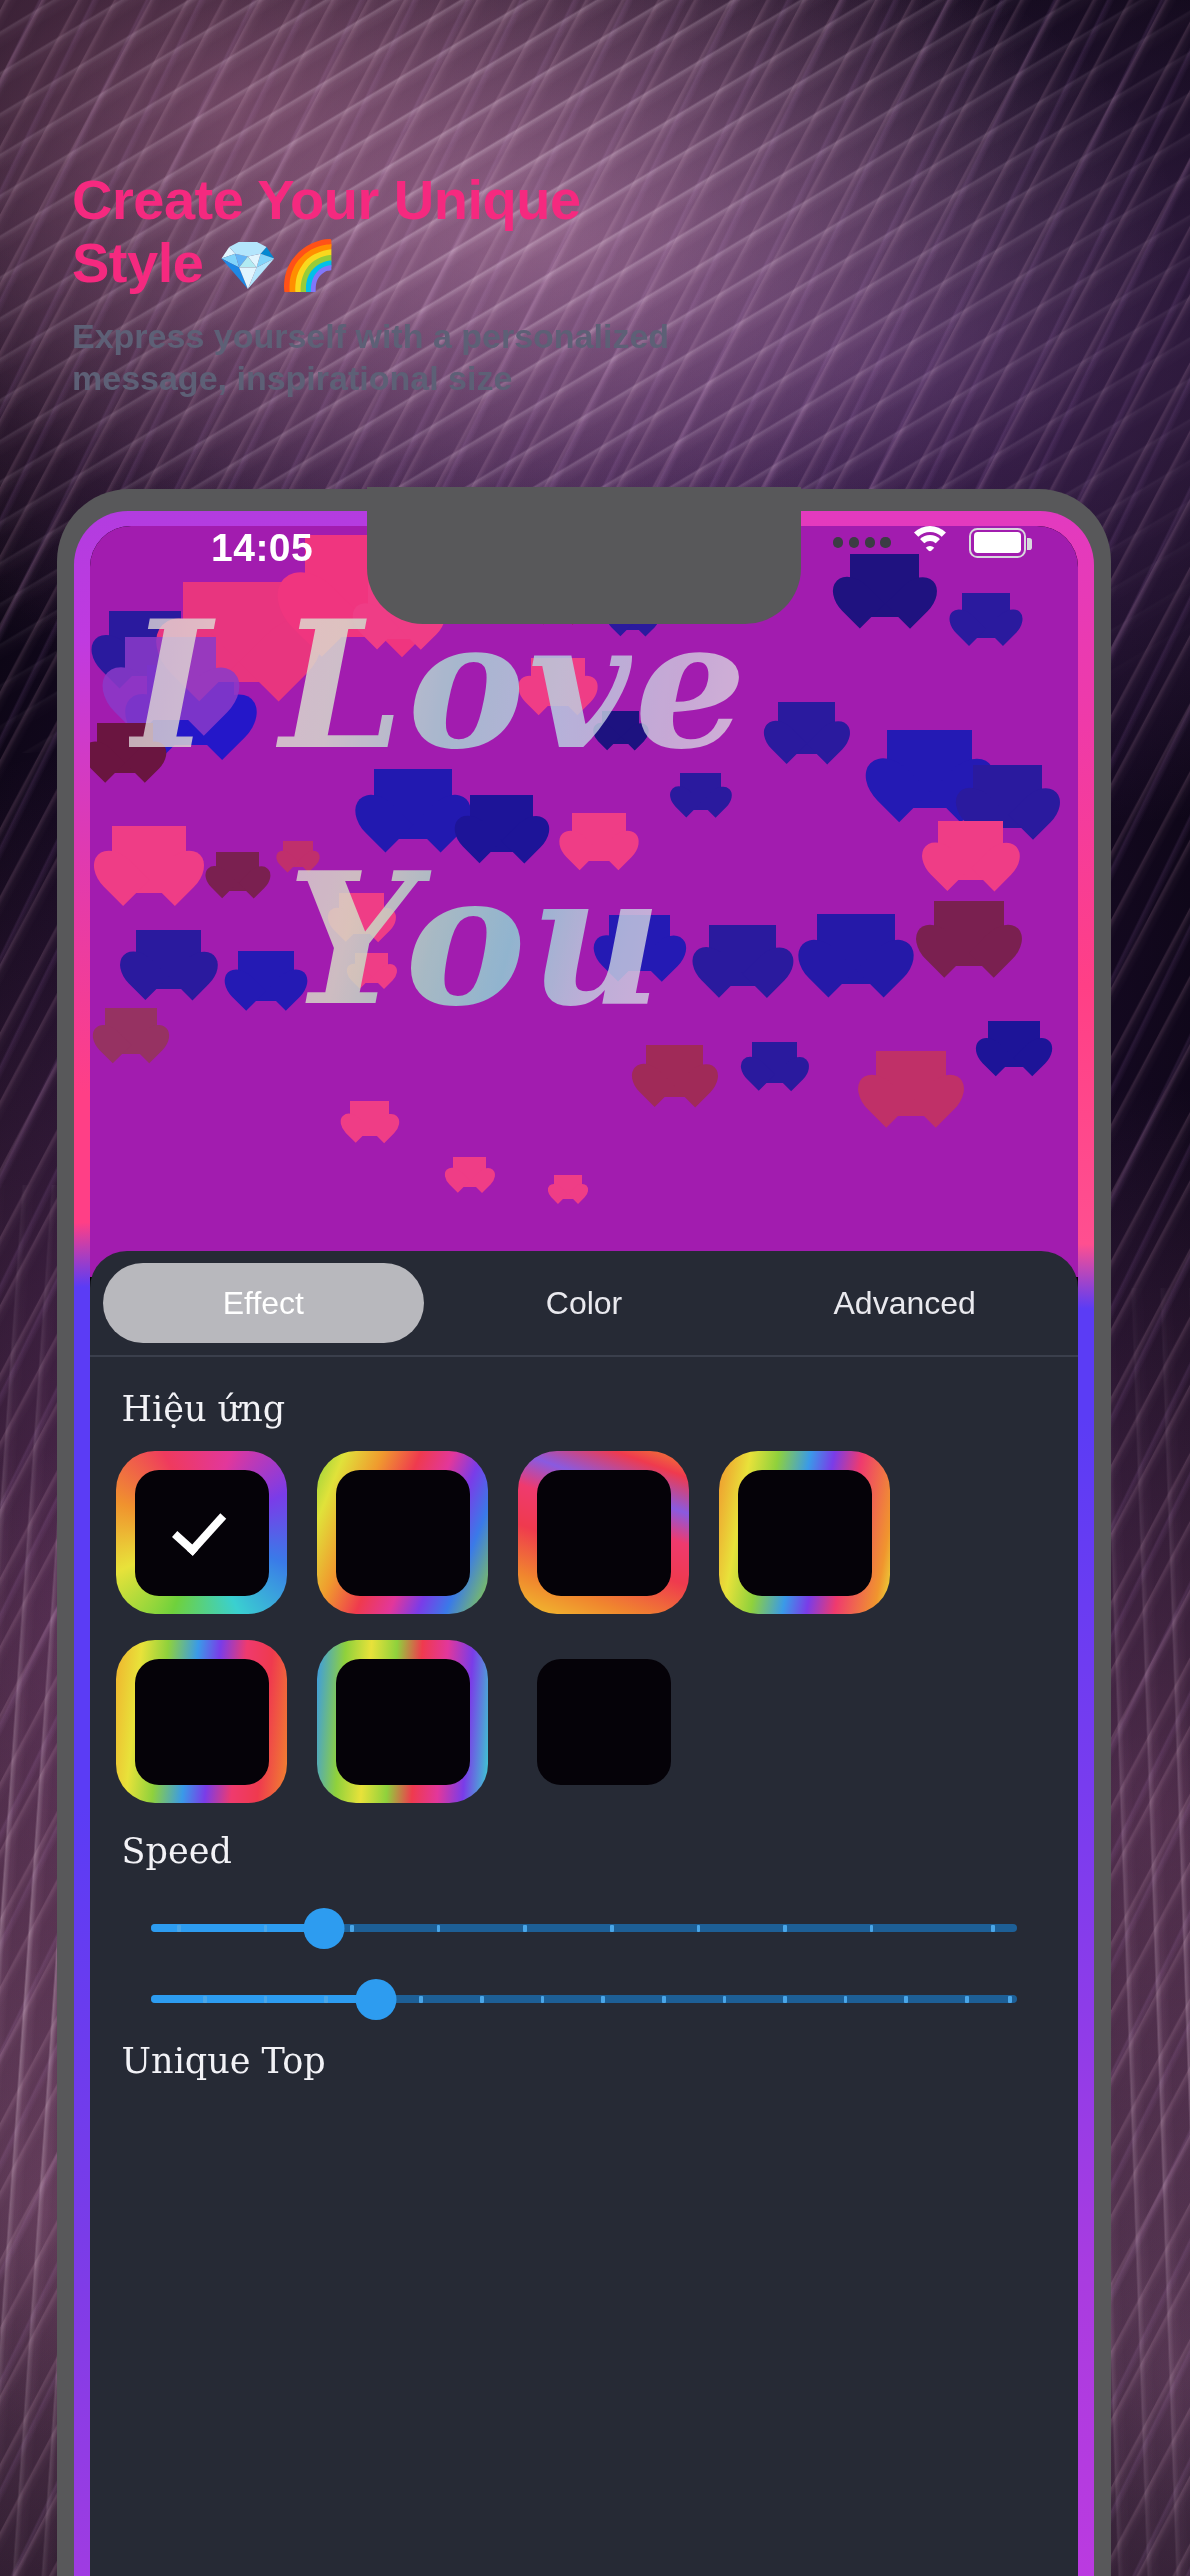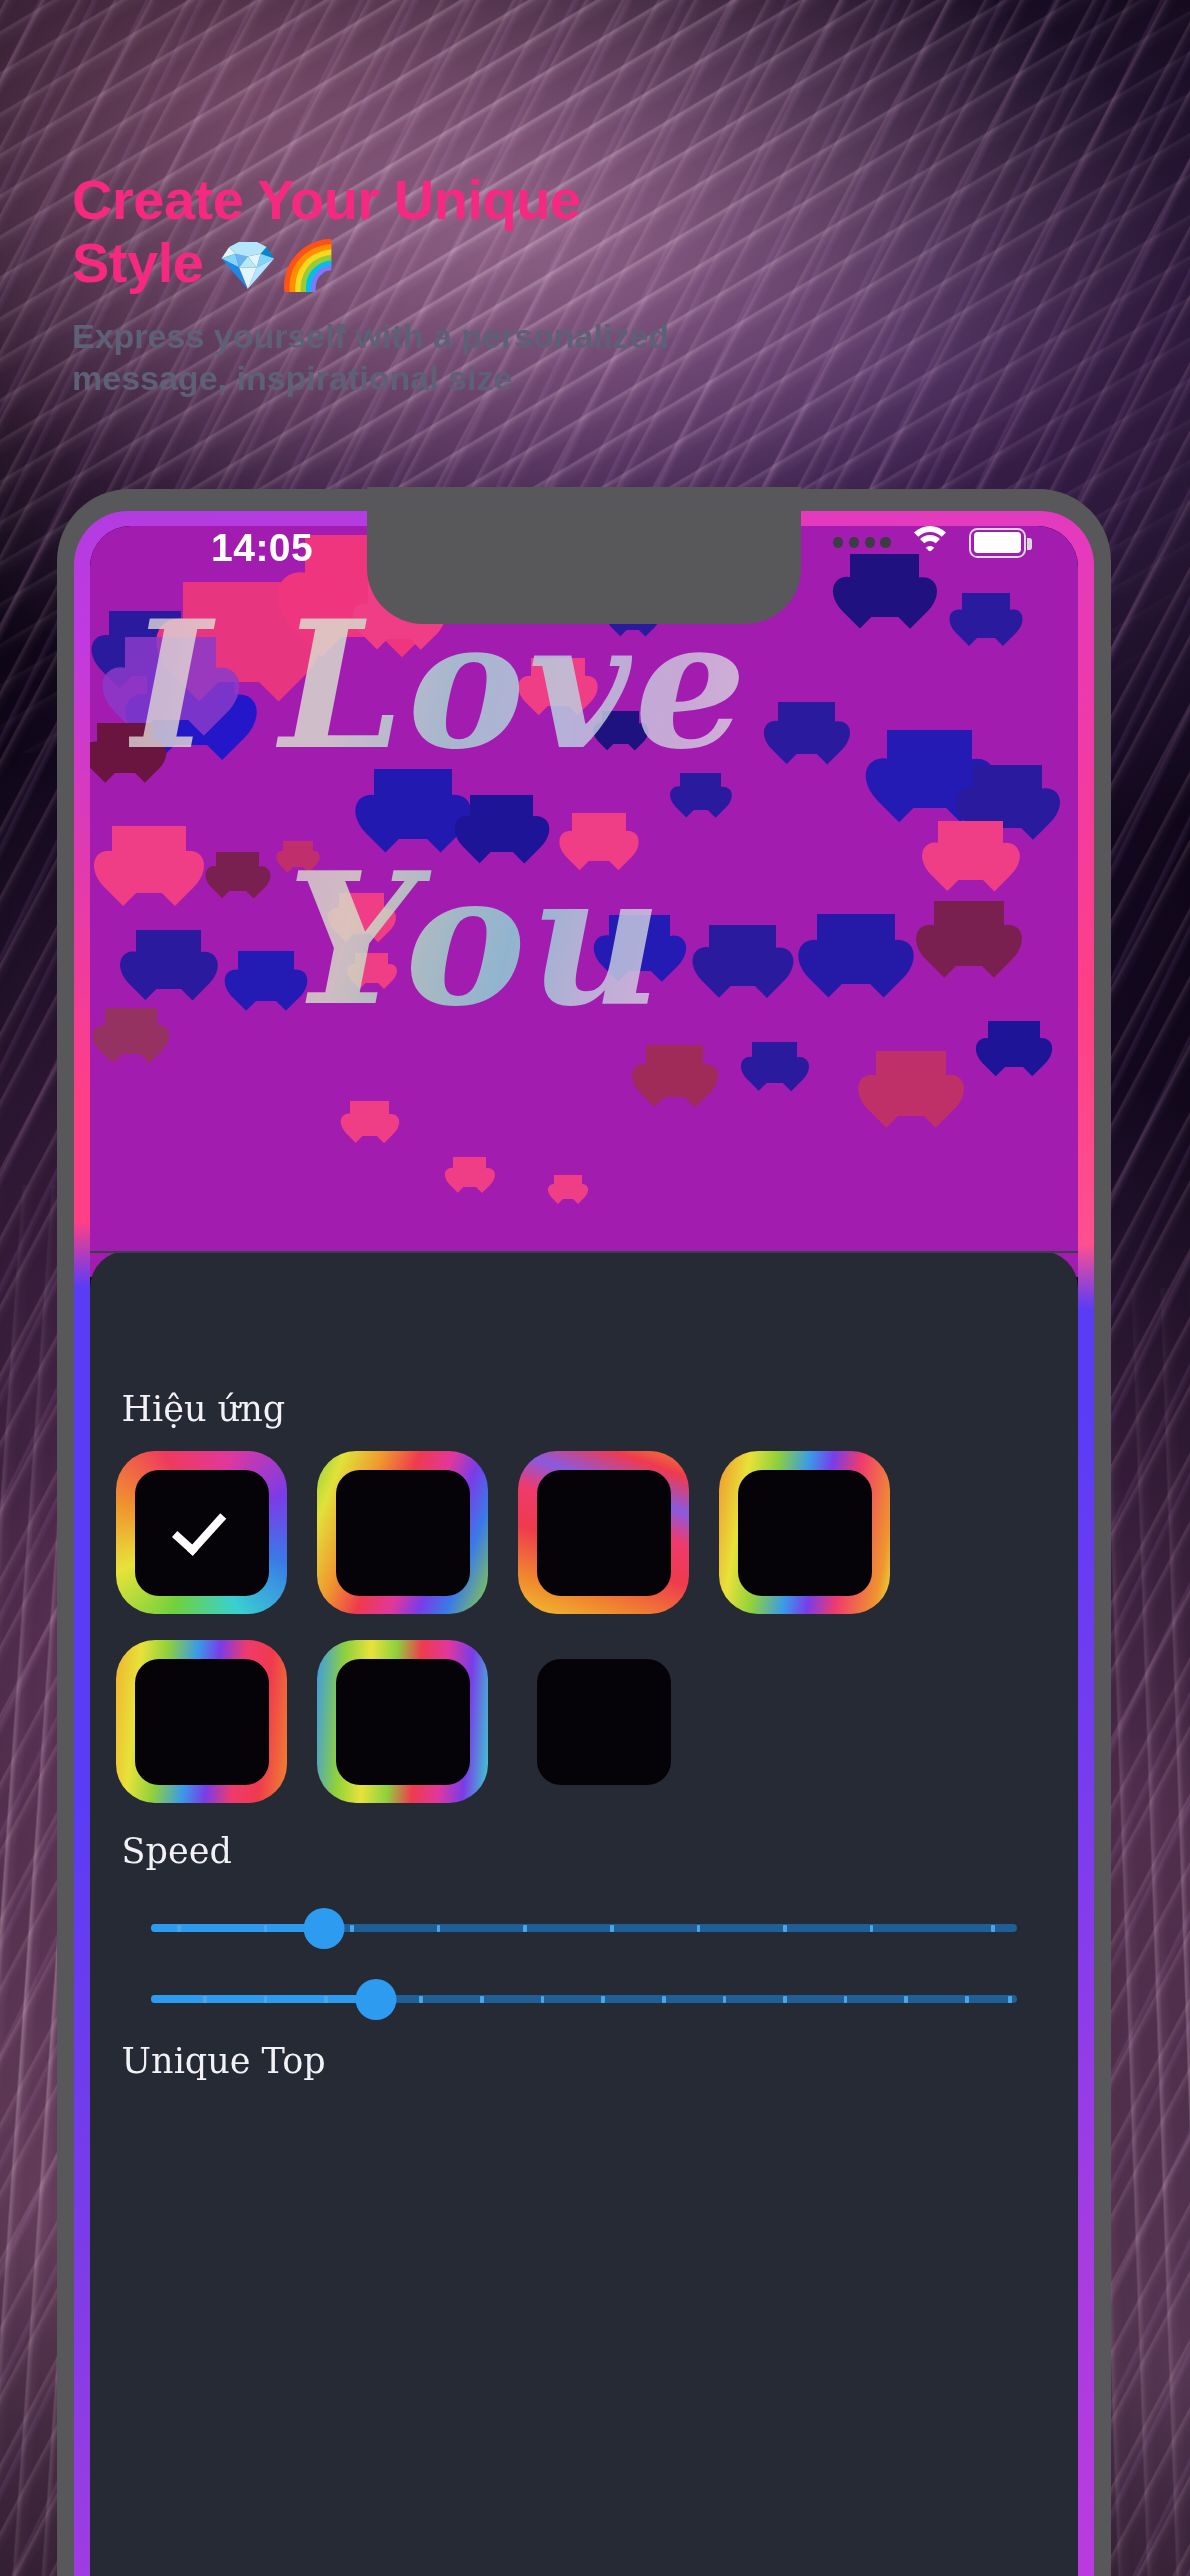--- a/index.html
+++ b/index.html
@@ -425,20 +425,25 @@
                 <span class="w3"></span>
             </div>
             <div class="battery">
                 <i></i>
               </div>
           </div>
         </div>
       </div>
 
       <div class="sheet">
+        <div class="tabbar">
+          <div class="tab active">Effect</div>
+          <div class="tab">Color</div>
+          <div class="tab">Advanced</div>
+        </div>
         <div class="sheet-divider"></div>
 
         <div class="sheet-body">
 
           <div class="section-label">Hiệu ứng</div>
 
           <div class="swatch-grid">
             <div class="swatch" style="background:conic-gradient(from 200deg,#6fd13c,#e8e23a,#f0922e,#ef3a5e,#e2379b,#7a3ce8,#3a7ae8,#3ad0d0,#6fd13c);">
               <div class="inner">
                 <div class="check"></div>

